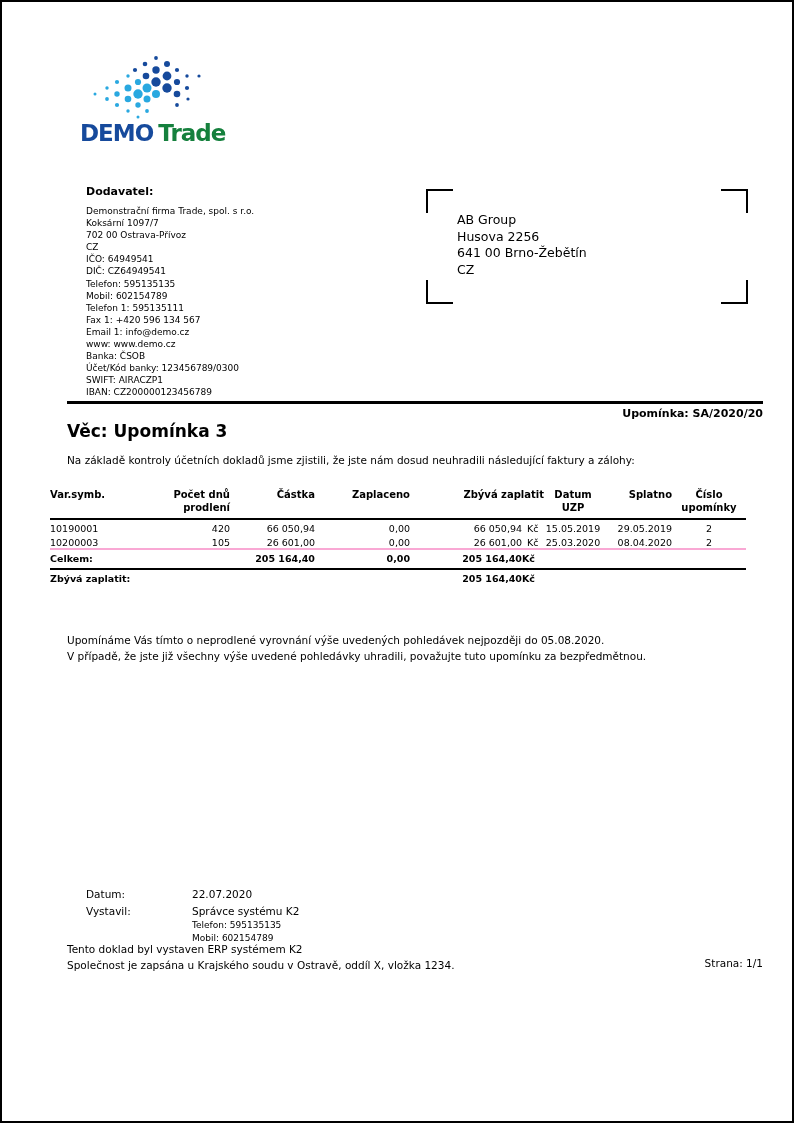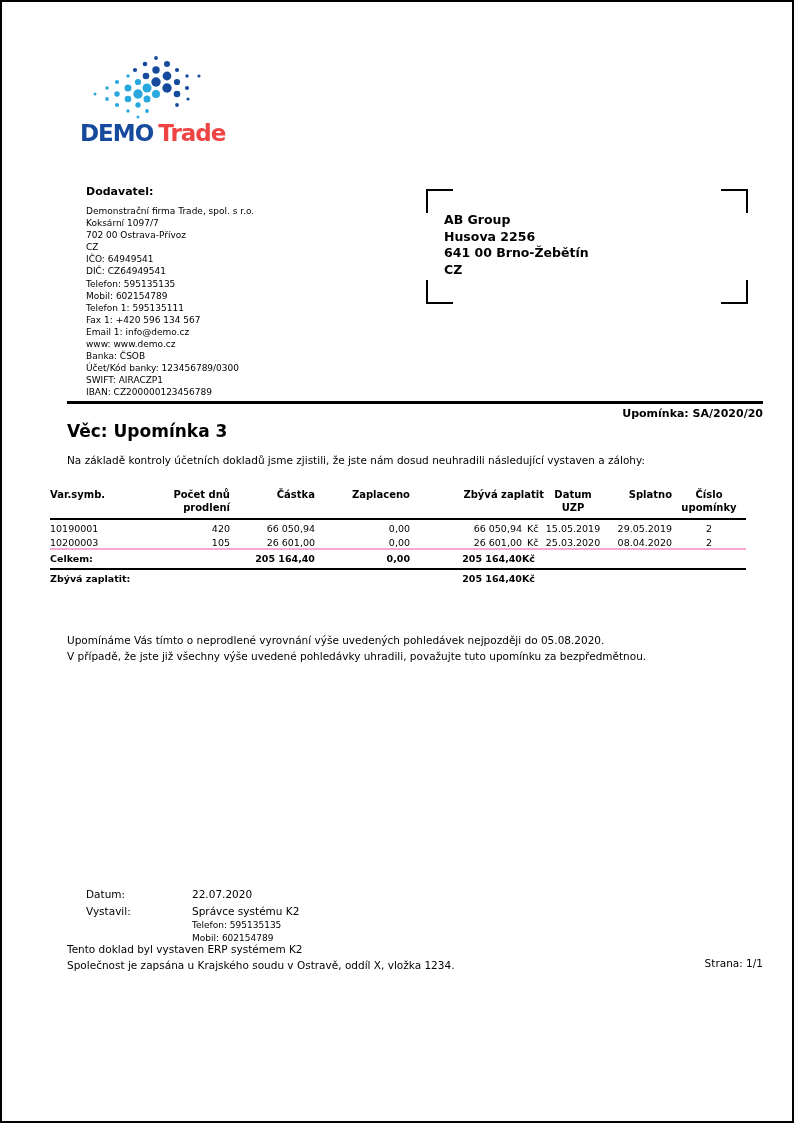--- a/index.html
+++ b/index.html
@@ -7,32 +7,32 @@
   .page {
     position:relative; width:794px; height:1123px;
     background:#fff; border:2px solid #000; overflow:hidden;
   }
   
   .logo-dots { position:absolute; left:85px; top:50px; }
   .dot-d { fill:#164A9C; }
   .dot-l { fill:#29A8E0; }
   .logo-text { position:absolute; left:78px; top:118px; font-size:23px; font-weight:bold; letter-spacing:-1px; }
   .logo-demo { color:#164A9C; }
-  .logo-trade { color:#ef4444; margin-left:5px; }
+  .logo-trade { color:#15803d; margin-left:5px; }
   
   .supplier { position:absolute; left:84px; top:183px; }
   .supplier-heading { font-size:11px; font-weight:bold; margin-bottom:7px; }
   .supplier-line { font-size:9px; line-height:12.1px; white-space:nowrap; }
   
   .bk { position:absolute; width:27px; height:24px; }
   .bk-tl { left:424px; top:187px; border-left:2px solid #000; border-top:2px solid #000; }
   .bk-tr { left:719px; top:187px; border-right:2px solid #000; border-top:2px solid #000; }
   .bk-bl { left:424px; top:278px; border-left:2px solid #000; border-bottom:2px solid #000; }
   .bk-br { left:719px; top:278px; border-right:2px solid #000; border-bottom:2px solid #000; }
-  .recipient { position:absolute; left:442px; top:210px; font-size:12.5px; font-weight:bold; line-height:16.5px; }
+  .recipient { position:absolute; left:455px; top:210px; font-size:12.5px; font-weight:normal; line-height:16.5px; }
   
   .rule-top { position:absolute; left:65px; top:399px; width:696px; height:3px; background:#000; }
   .doc-ref { position:absolute; left:65px; top:405px; width:696px; text-align:right; font-size:11px; font-weight:bold; }
   .doc-subject { position:absolute; left:65px; top:419px; font-size:17px; font-weight:bold; }
   .doc-intro { position:absolute; left:65px; top:452px; width:700px; font-size:10.5px; }
   
   .reminders { position:absolute; left:48px; top:486px; width:696px; border-collapse:collapse; table-layout:fixed; }
   .reminders th { font-size:10px; font-weight:bold; vertical-align:top; text-align:left;
                   padding:0 0 4px 0; border-bottom:2px solid #000; line-height:13px; }
   .reminders th.r, .reminders td.r { text-align:right; }
@@ -126,21 +126,21 @@
   <div class="recipient">
     <div>AB Group</div>
     <div>Husova 2256</div>
     <div>641 00 Brno-Žebětín</div>
     <div>CZ</div>
   </div>
 
   <div class="rule-top"></div>
   <div class="doc-ref">Upomínka: SA/2020/20</div>
   <div class="doc-subject">Věc: Upomínka 3</div>
-  <div class="doc-intro">Na základě kontroly účetních dokladů jsme zjistili, že jste nám dosud neuhradili následující vystaven a zálohy:</div>
+  <div class="doc-intro">Na základě kontroly účetních dokladů jsme zjistili, že jste nám dosud neuhradili následující faktury a zálohy:</div>
 
   <table class="reminders">
     <colgroup>
       <col style="width:100px">
         <col style="width:80px">
         <col style="width:85px">
       <col style="width:95px">
         <col style="width:112px">
         <col style="width:22px">
       <col style="width:58px">

